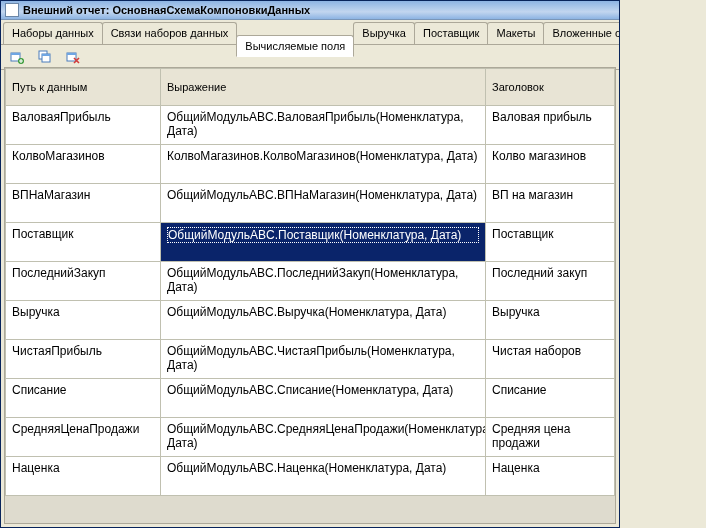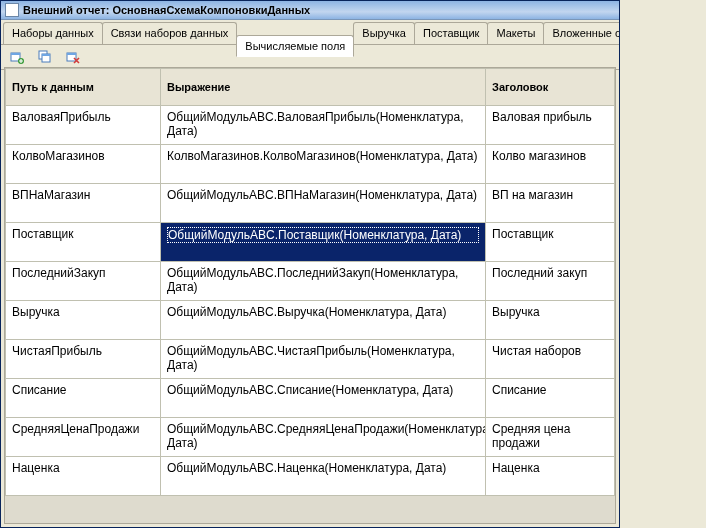--- a/index.html
+++ b/index.html
@@ -9,21 +9,21 @@
   .titlebar .txt{font-weight:bold;font-size:11px}
   .tabs{display:flex;height:22px;padding:2px 2px 0 2px;background:#ece9d8;border-bottom:1px solid #aca899;gap:0}
   .tab{padding:4px 8px 3px;border:1px solid #aca899;border-bottom:none;background:#ece9d8;margin-right:-1px;border-radius:3px 3px 0 0;cursor:default;white-space:nowrap}
   .tab.active{background:#fff;border-bottom:1px solid #fff;position:relative;top:13px;padding-bottom:4px}
   .toolbar{display:flex;align-items:center;height:24px;background:#ece9d8;border-bottom:1px solid #aca899;padding:0 4px;gap:4px}
   .tb-btn{width:22px;height:20px;border:1px solid transparent;display:flex;align-items:center;justify-content:center;border-radius:2px}
   .tb-ic{width:14px;height:14px}
   .sheet{background:#dedbce;position:absolute;top:66px;left:3px;right:3px;bottom:3px;border:1px solid #aca899;overflow:auto}
   table{border-collapse:collapse;width:100%;table-layout:fixed}
   th,td{border:1px solid #c0c0b0;text-align:left;vertical-align:top;padding:4px 6px;background:#fff;height:30px;overflow:hidden}
-  th{background:#e8e4d5;font-weight:bold;height:28px;vertical-align:middle}
+  th{background:#e8e4d5;font-weight:normal;height:28px;vertical-align:middle}
   col.c1{width:155px}col.c2{width:325px}col.c3{width:auto}
   tr.sel td.exp{background:#0a246a;color:#fff}
   tr.sel td.exp .dots{border:1px dotted #fff}
   .dots{display:block;outline:none}
   td{font-size:12px}
 </style>
 </head>
 <body>
 
 <div class="window">

